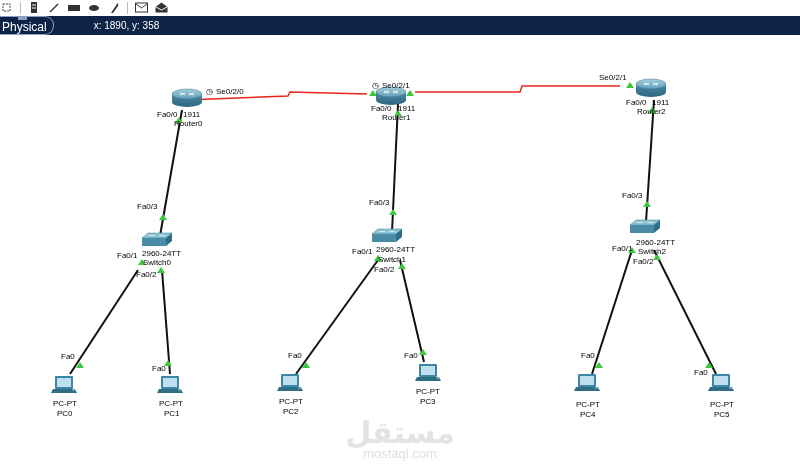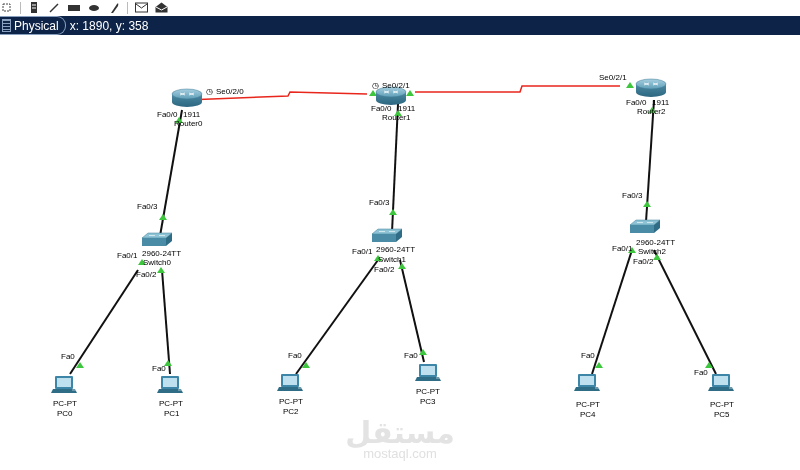--- a/index.html
+++ b/index.html
@@ -1,23 +1,23 @@
 <!DOCTYPE html>
 <html><head>
 <meta charset="utf-8">
 <style>
   html,body{margin:0;padding:0;}
   body{width:800px;height:470px;overflow:hidden;background:#fff;font-family:"Liberation Sans",sans-serif;position:relative;}
   .toolbar{position:absolute;left:0;top:0;width:800px;height:15px;background:#fff;display:flex;align-items:center;}
   .tb-icon{width:14px;height:12px;display:flex;align-items:center;justify-content:center;margin-right:6px;}
   .tb-sep{width:1px;height:12px;background:#bbb;margin:0 6px 0 0;}
   .modebar{position:absolute;left:0;top:16px;width:800px;height:19px;background:#0d2448;display:flex;align-items:center;}
-  .mode-tab{display:flex;align-items:center;height:17px;padding:0 6px 0 2px;color:#fff;font-size:12px;border:1px solid #8aa0c0;border-left:none;border-radius:0 9px 9px 0;margin-right:4px;}
+  .mode-tab{display:flex;align-items:center;height:17px;padding:0 6px 0 2px;color:#fff;font-size:12px;border:1px solid #8aa0c0;border-left:none;border-radius:0 9px 9px 0;margin-right:4px;flex-direction:column;}
   .mode-tab .lines{width:7px;height:11px;border:1px solid #8aa0c0;margin-right:3px;background:repeating-linear-gradient(#8aa0c0 0 1px,transparent 1px 3px);}
-  .coords{color:#fff;font-size:12px;}
+  .coords{color:#fff;font-size:10px;margin-left:36px;}
   .canvas{position:absolute;left:0;top:36px;width:800px;height:434px;}
   svg text{font-family:"Liberation Sans",sans-serif;font-size:8px;fill:#000;}
   .watermark-ar{font-family:"DejaVu Sans",sans-serif;font-size:30px;fill:#e3e3e3;font-weight:bold;}
   .watermark-en{font-size:13px;fill:#e0e0e0;}
 </style>
 </head>
 <body>
 
 <div class="toolbar">
   <span class="tb-icon">

